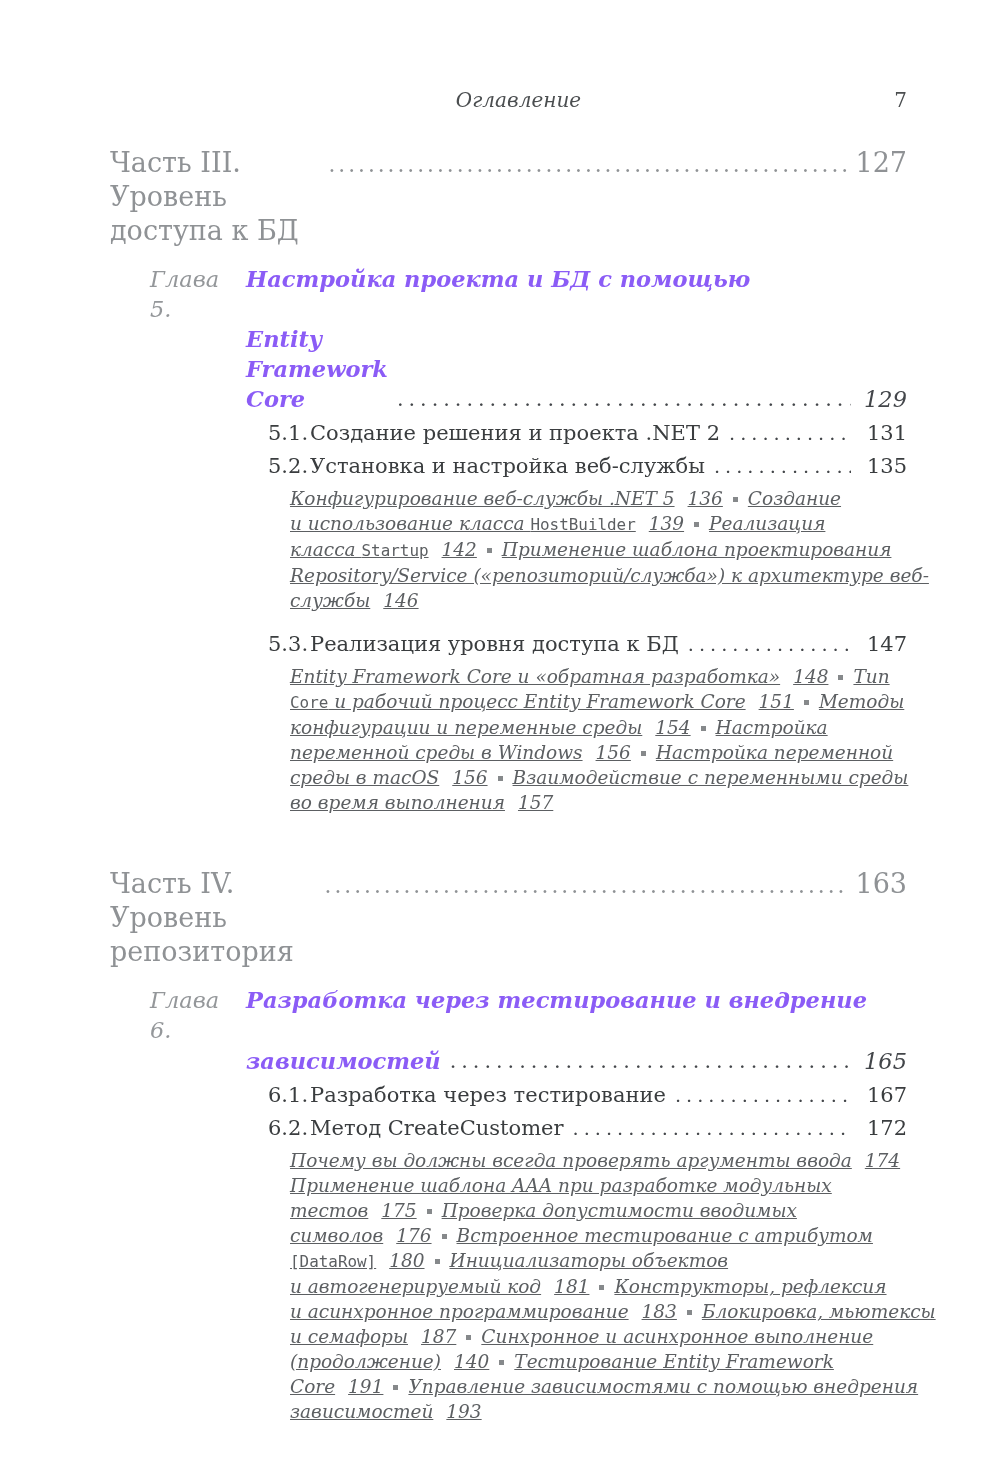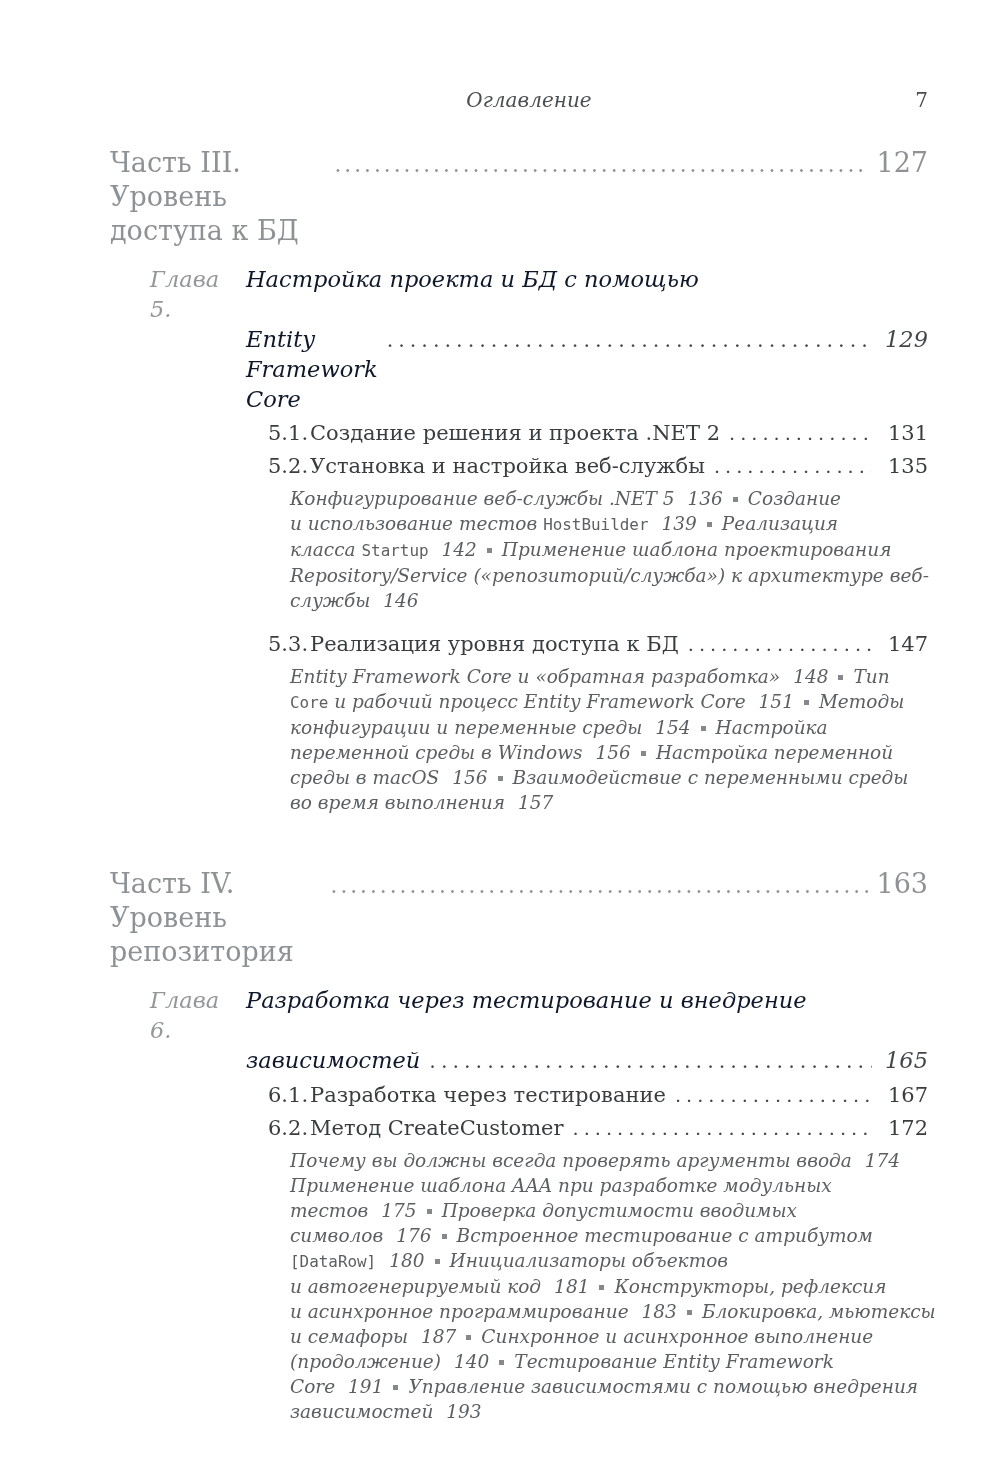--- a/index.html
+++ b/index.html
@@ -3,21 +3,21 @@
 <meta charset="utf-8">
 <style>
   html, body { margin: 0; padding: 0; background: #ffffff; }
   .page {
     position: relative;
     width: 1000px;
     height: 1466px;
     margin: 0 auto;
     background: #ffffff;
     box-sizing: border-box;
-    padding: 88px 72px 40px 110px;
+    padding: 88px 93px 40px 110px;
     font-family: "DejaVu Serif", "Liberation Serif", serif;
     color: #3a3d3f;
     overflow: hidden;
   }
 
   
   .running-head { position: relative; height: 28px; margin-bottom: 30px; }
   .rh-title {
     position: absolute; left: 0; right: -20px;
     text-align: center;
@@ -39,36 +39,37 @@
     font-weight: normal; font-size: 27px; line-height: 34px;
     color: #8f9295; margin-bottom: 16px;
   }
   .part-row .leader::after { letter-spacing: 3px; font-size: 0.8em; }
   .part-gap { margin-top: 52px; }
 
   
   .chapter { margin-left: 40px; font-size: 22.5px; line-height: 30px; font-style: italic; }
   .chapter-6 { margin-top: 14px; }
   .ch-label { flex: none; display: inline-block; width: 96px; color: #94979a; }
-  .ch-title { color: #0f172a; }
-  .ch-line2 { padding-left: 96px; color: #43464a; }
+  .ch-title { color: #8b5cf6; font-weight: bold; }
+  .ch-line2 { padding-left: 96px; color: #43464a; align-items: flex-end; }
   .ch-page { color: #43464a; }
   .chapter .leader { color: #43464a; }
 
   
   .sections { margin-left: 100px; font-style: normal; font-size: 21px; line-height: 33px; color: #3a3d3f; margin-top: 3px; }
   .section-row { }
   .sec-num { flex: none; width: 42px; margin-left: 18px; }
   .sec-title { white-space: nowrap; }
 
   
   .sub-block {
     margin: 3px 0 15px 40px;
     font-style: italic; font-size: 18.5px; line-height: 25px;
     color: #5c5f62;
+    text-decoration: underline;
   }
   .sub-line { white-space: nowrap; }
 
   .mono {
     font-family: "DejaVu Sans Mono", "Liberation Mono", monospace;
     font-style: normal; font-size: 0.86em;
   }
   .inline-page { margin-left: 13px; }
   .sep {
     display: inline-block; width: 5px; height: 5px;
@@ -114,21 +115,21 @@
         </div>
 
         <div class="row section-row">
           <span class="sec-num">5.2.</span>
           <span class="sec-title"><span>Установка и настройка веб-службы</span></span>
           <span class="leader"></span>
           <span class="pagenum">135</span>
         </div>
         <div class="sub-block">
           <div class="sub-line"><span>Конфигурирование веб-службы .NET 5</span><span class="inline-page">136</span><span class="sep"></span><span>Создание</span></div>
-          <div class="sub-line"><span>и использование тестов </span><span class="mono">HostBuilder</span><span class="inline-page">139</span><span class="sep"></span><span>Реализация</span></div>
+          <div class="sub-line"><span>и использование класса </span><span class="mono">HostBuilder</span><span class="inline-page">139</span><span class="sep"></span><span>Реализация</span></div>
           <div class="sub-line"><span>класса </span><span class="mono">Startup</span><span class="inline-page">142</span><span class="sep"></span><span>Применение шаблона проектирования</span></div>
           <div class="sub-line"><span>Repository/Service («репозиторий/служба») к архитектуре веб-</span></div>
           <div class="sub-line"><span>службы</span><span class="inline-page">146</span></div>
         </div>
 
         <div class="row section-row">
           <span class="sec-num">5.3.</span>
           <span class="sec-title"><span>Реализация уровня доступа к БД</span></span>
           <span class="leader"></span>
           <span class="pagenum">147</span>

